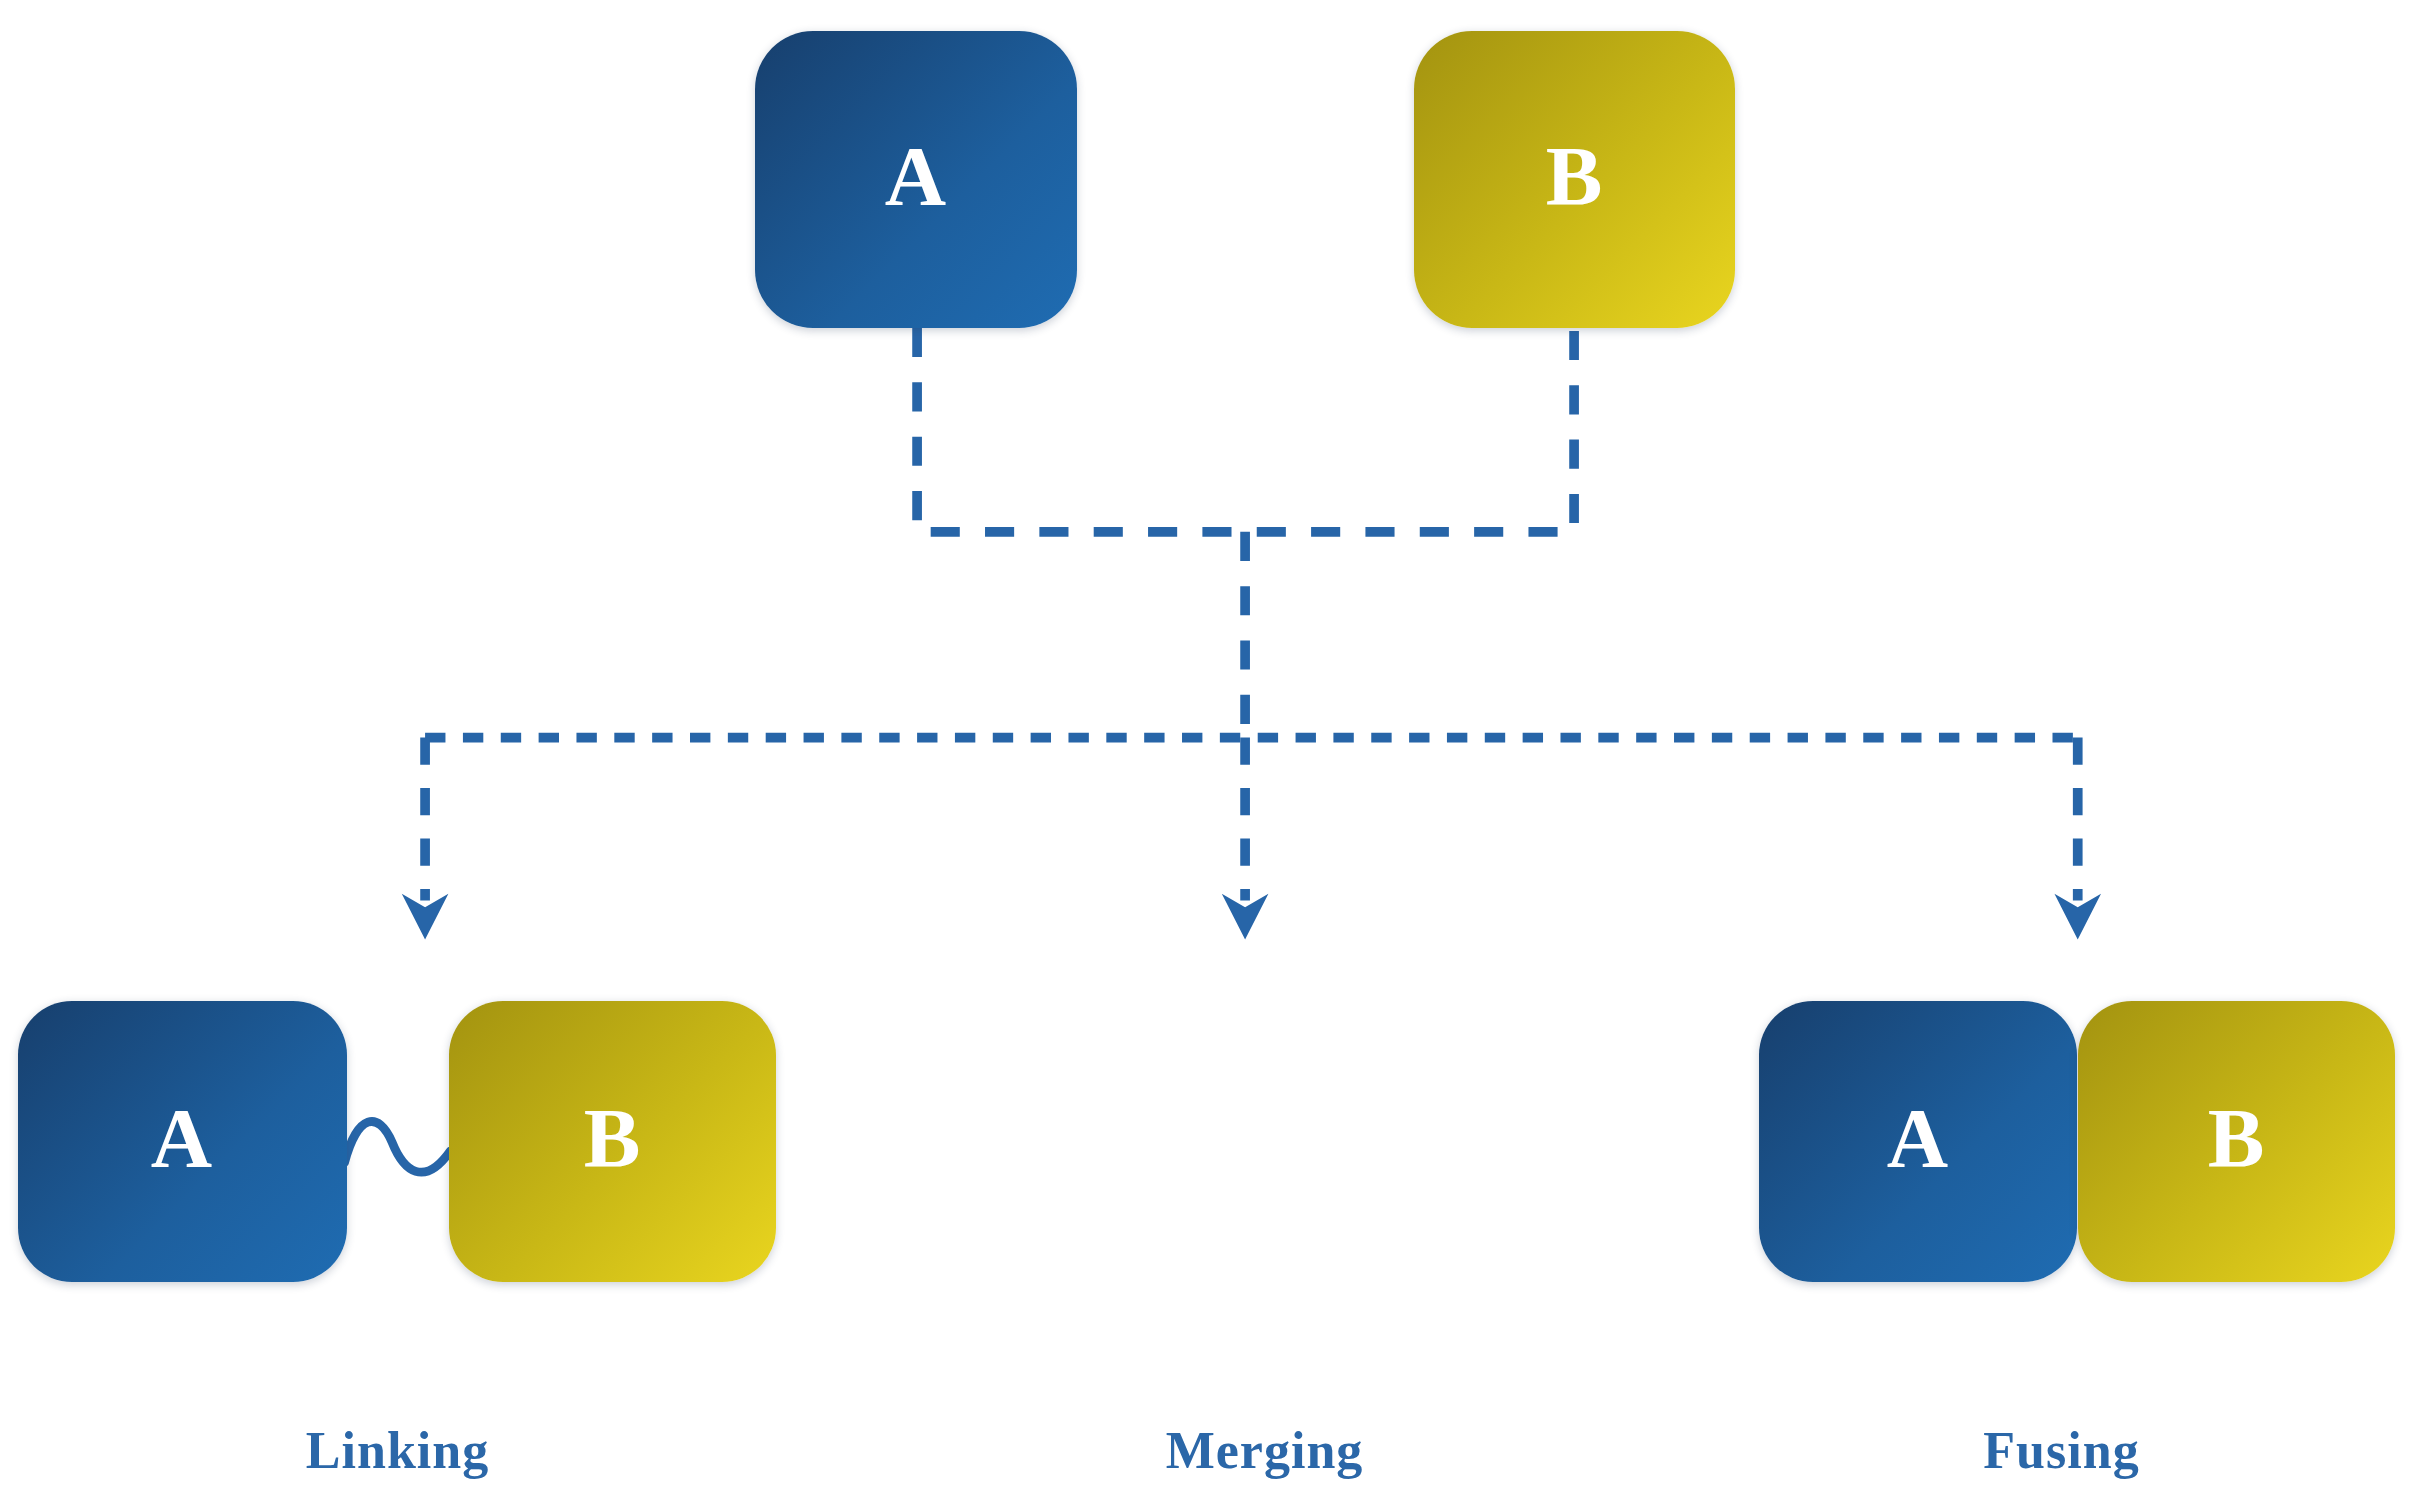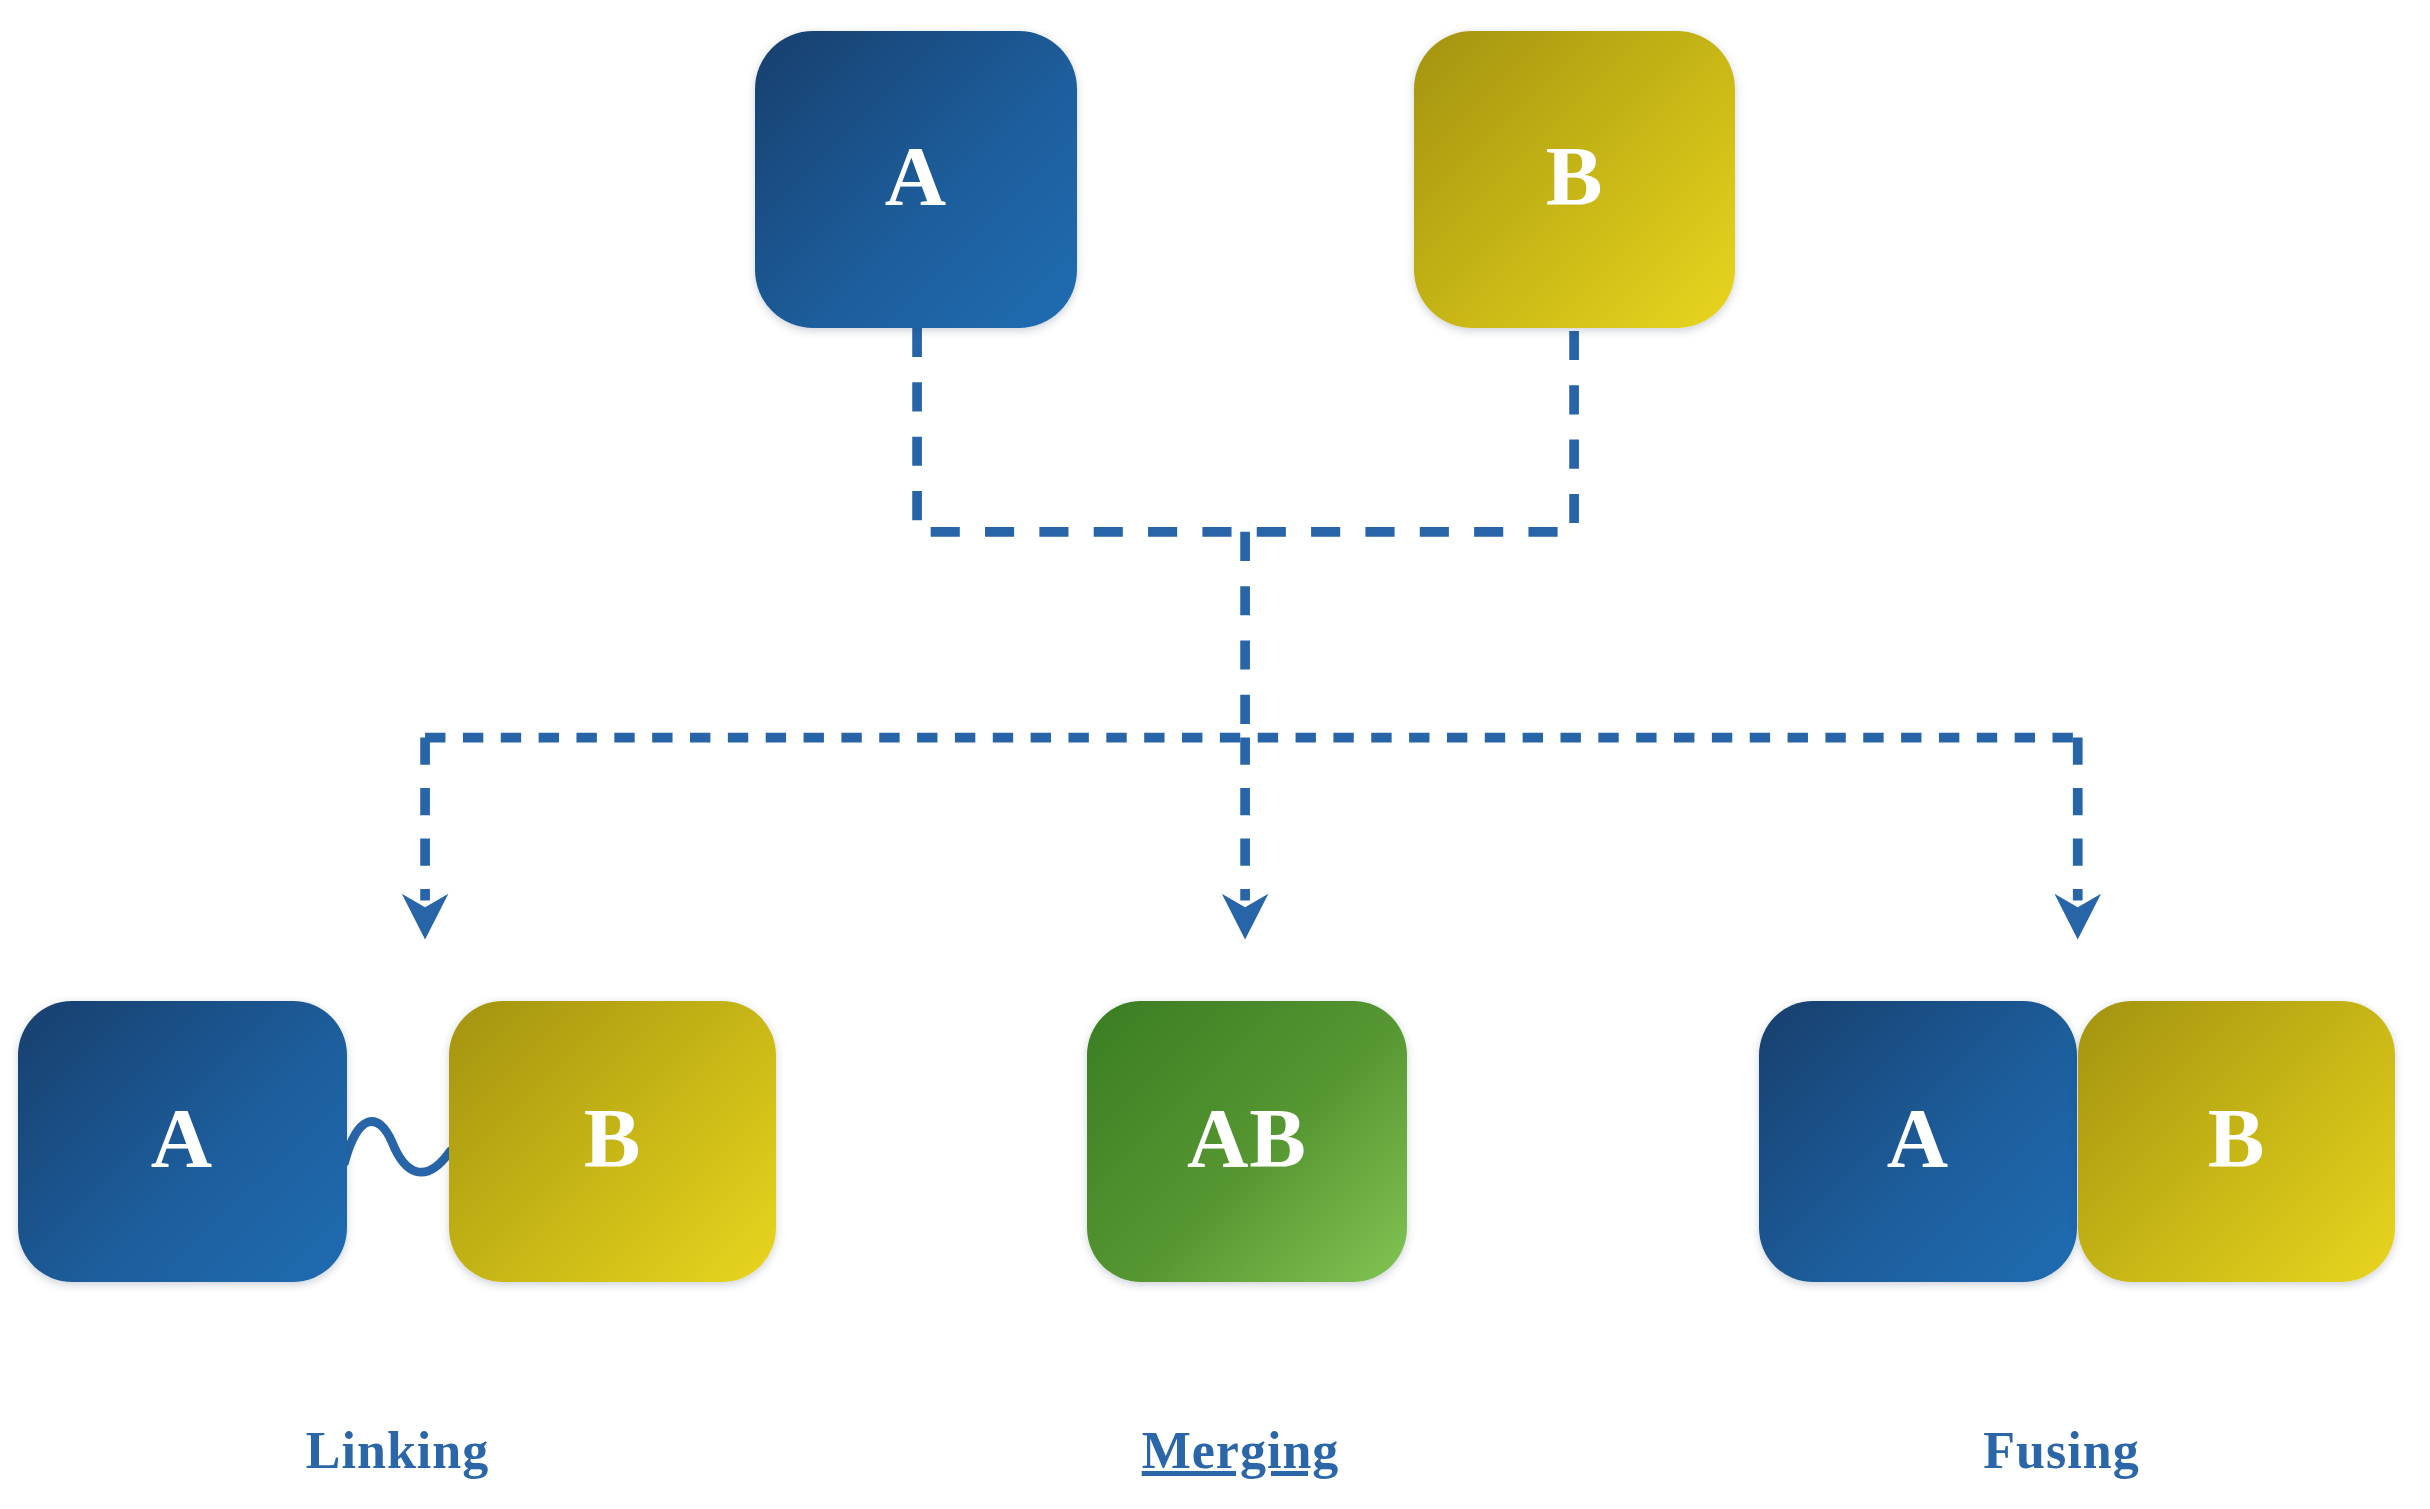--- a/index.html
+++ b/index.html
@@ -26,21 +26,21 @@
   .merge-ab{left:1087px;top:1001px;width:320px;height:281px;border-radius:54px;}
   .fuse-a{left:1759px;top:1001px;width:318px;height:281px;border-radius:54px;}
   .fuse-b{left:2078px;top:1001px;width:317px;height:281px;border-radius:54px;}
 
   .branch-label{
     position:absolute;top:1393px;width:679px;height:116px;
     text-align:center;font-weight:bold;font-size:52px;color:#2b67a8;
     line-height:116px;letter-spacing:1px;
   }
   .label-linking{left:58px;}
-  .label-merging{left:901px;text-decoration:underline;}
+  .label-merging{left:925px;}
   .label-fusing {left:1722px;}
 </style>
 </head>
 <body>
 
 <div class="stage">
 
   <svg class="connectors" viewBox="0 0 2505 1556">
     <g stroke="#2765a8" fill="none">
 
@@ -70,23 +70,20 @@
     <span class="letter">B</span>
   </div>
 
   <div class="node blue link-a">
     <span class="letter">A</span>
   </div>
   <div class="node yellow link-b">
     <span class="letter">B</span>
   </div>
 
-  <div class="node green merge-ab">
-    <span class="letter">AB</span>
-  </div>
 
   <div class="node blue fuse-a">
     <span class="letter">A</span>
   </div>
   <div class="node yellow fuse-b">
     <span class="letter">B</span>
   </div>
 
   <div class="branch-label label-linking">Linking</div>
   <div class="branch-label label-merging">Merging</div>

